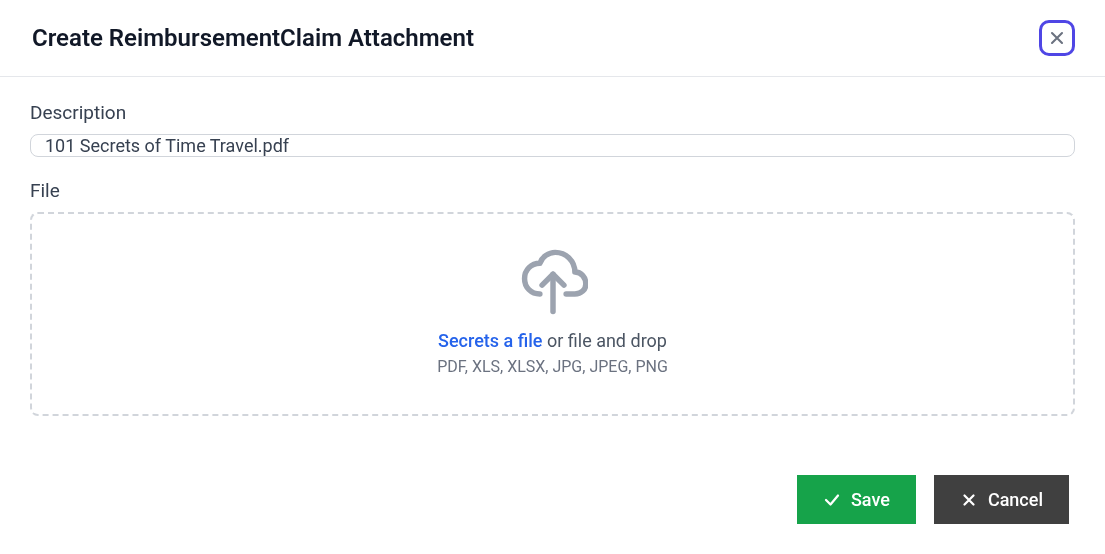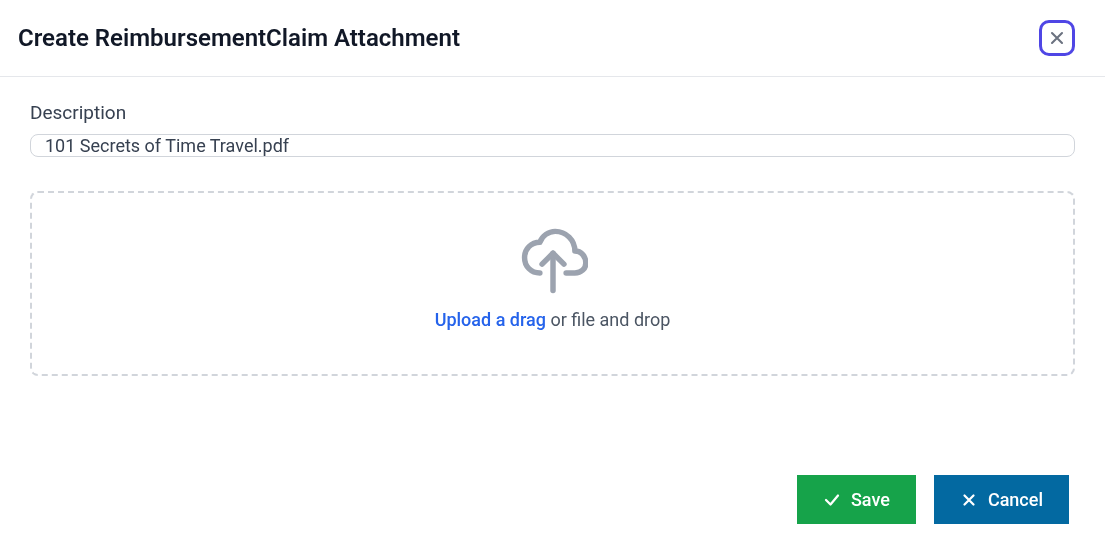--- a/index.html
+++ b/index.html
@@ -16,21 +16,21 @@
       position: relative;
     }
     .modal {
       width: 100%;
       height: 100%;
     }
     .header {
       display: flex;
       justify-content: space-between;
       align-items: center;
-      padding: 20px 30px 20px 18px;
+      padding: 20px 30px 20px 32px;
       border-bottom: 1px solid #e5e7eb;
     }
     .header-title {
       font-size: 24px;
       font-weight: 600;
       color: #111827;
     }
     .close-btn {
       width: 36px;
       height: 36px;
@@ -45,21 +45,21 @@
     .close-btn svg {
       width: 20px;
       height: 20px;
       stroke: #6b7280;
       stroke-width: 2.5;
     }
     .body {
       padding: 24px 30px 0 30px;
     }
     .field-group {
-      margin-bottom: 34px;
+      margin-bottom: 22px;
     }
     .field-label {
       font-size: 19px;
       color: #374151;
       margin-bottom: 10px;
       display: block;
       font-weight: 400;
     }
     .text-input {
       width: 100%;
@@ -118,21 +118,21 @@
       font-weight: 500;
       border: none;
       cursor: pointer;
       color: #ffffff;
       font-family: inherit;
     }
     .btn-save {
       background: #16a34a;
     }
     .btn-cancel {
-      background: #0369a1;
+      background: #404040;
     }
     .btn svg {
       width: 18px;
       height: 18px;
       stroke: #ffffff;
       stroke-width: 3;
       fill: none;
     }
   </style>
 </head>
@@ -148,31 +148,33 @@
     </button>
   </div>
 
   <div class="body">
     <div class="field-group">
       <label class="field-label">Description</label>
       <input type="text" class="text-input" value="101 Secrets of Time Travel.pdf" style="">
     </div>
 
     <div class="field-group">
+      <label class="field-label">File</label>
       <div class="dropzone">
         <div class="dropzone-icon">
           <svg viewBox="0 0 64 64" fill="none">
             <path d="M20 42 C12 42 6 36 6 28 C6 20 12 14 20 14 C22 8 28 4 34 4 C44 4 52 12 52 22 C58 22 62 27 62 33 C62 38 58 42 52 42 L44 42" stroke="#9ca3af" stroke-width="5" stroke-linecap="round" stroke-linejoin="round" fill="none"></path>
             <path d="M32 58 L32 24" stroke="#9ca3af" stroke-width="5" stroke-linecap="round"></path>
             <path d="M22 34 L32 24 L42 34" stroke="#9ca3af" stroke-width="5" stroke-linecap="round" stroke-linejoin="round" fill="none"></path>
           </svg>
         </div>
         <div class="dropzone-text">
-          <span class="upload-link">Upload a drag</span><span> or file and drop</span>
+          <span class="upload-link">Secrets a file</span><span> or file and drop</span>
         </div>
+        <div class="dropzone-subtext">PDF, XLS, XLSX, JPG, JPEG, PNG</div>
       </div>
     </div>
   </div>
 
   <div class="footer">
     <button class="btn btn-save">
       <svg viewBox="0 0 24 24">
         <path d="M4 12 L10 18 L20 6" stroke-linecap="round" stroke-linejoin="round"></path>
       </svg>
       <span>Save</span>

